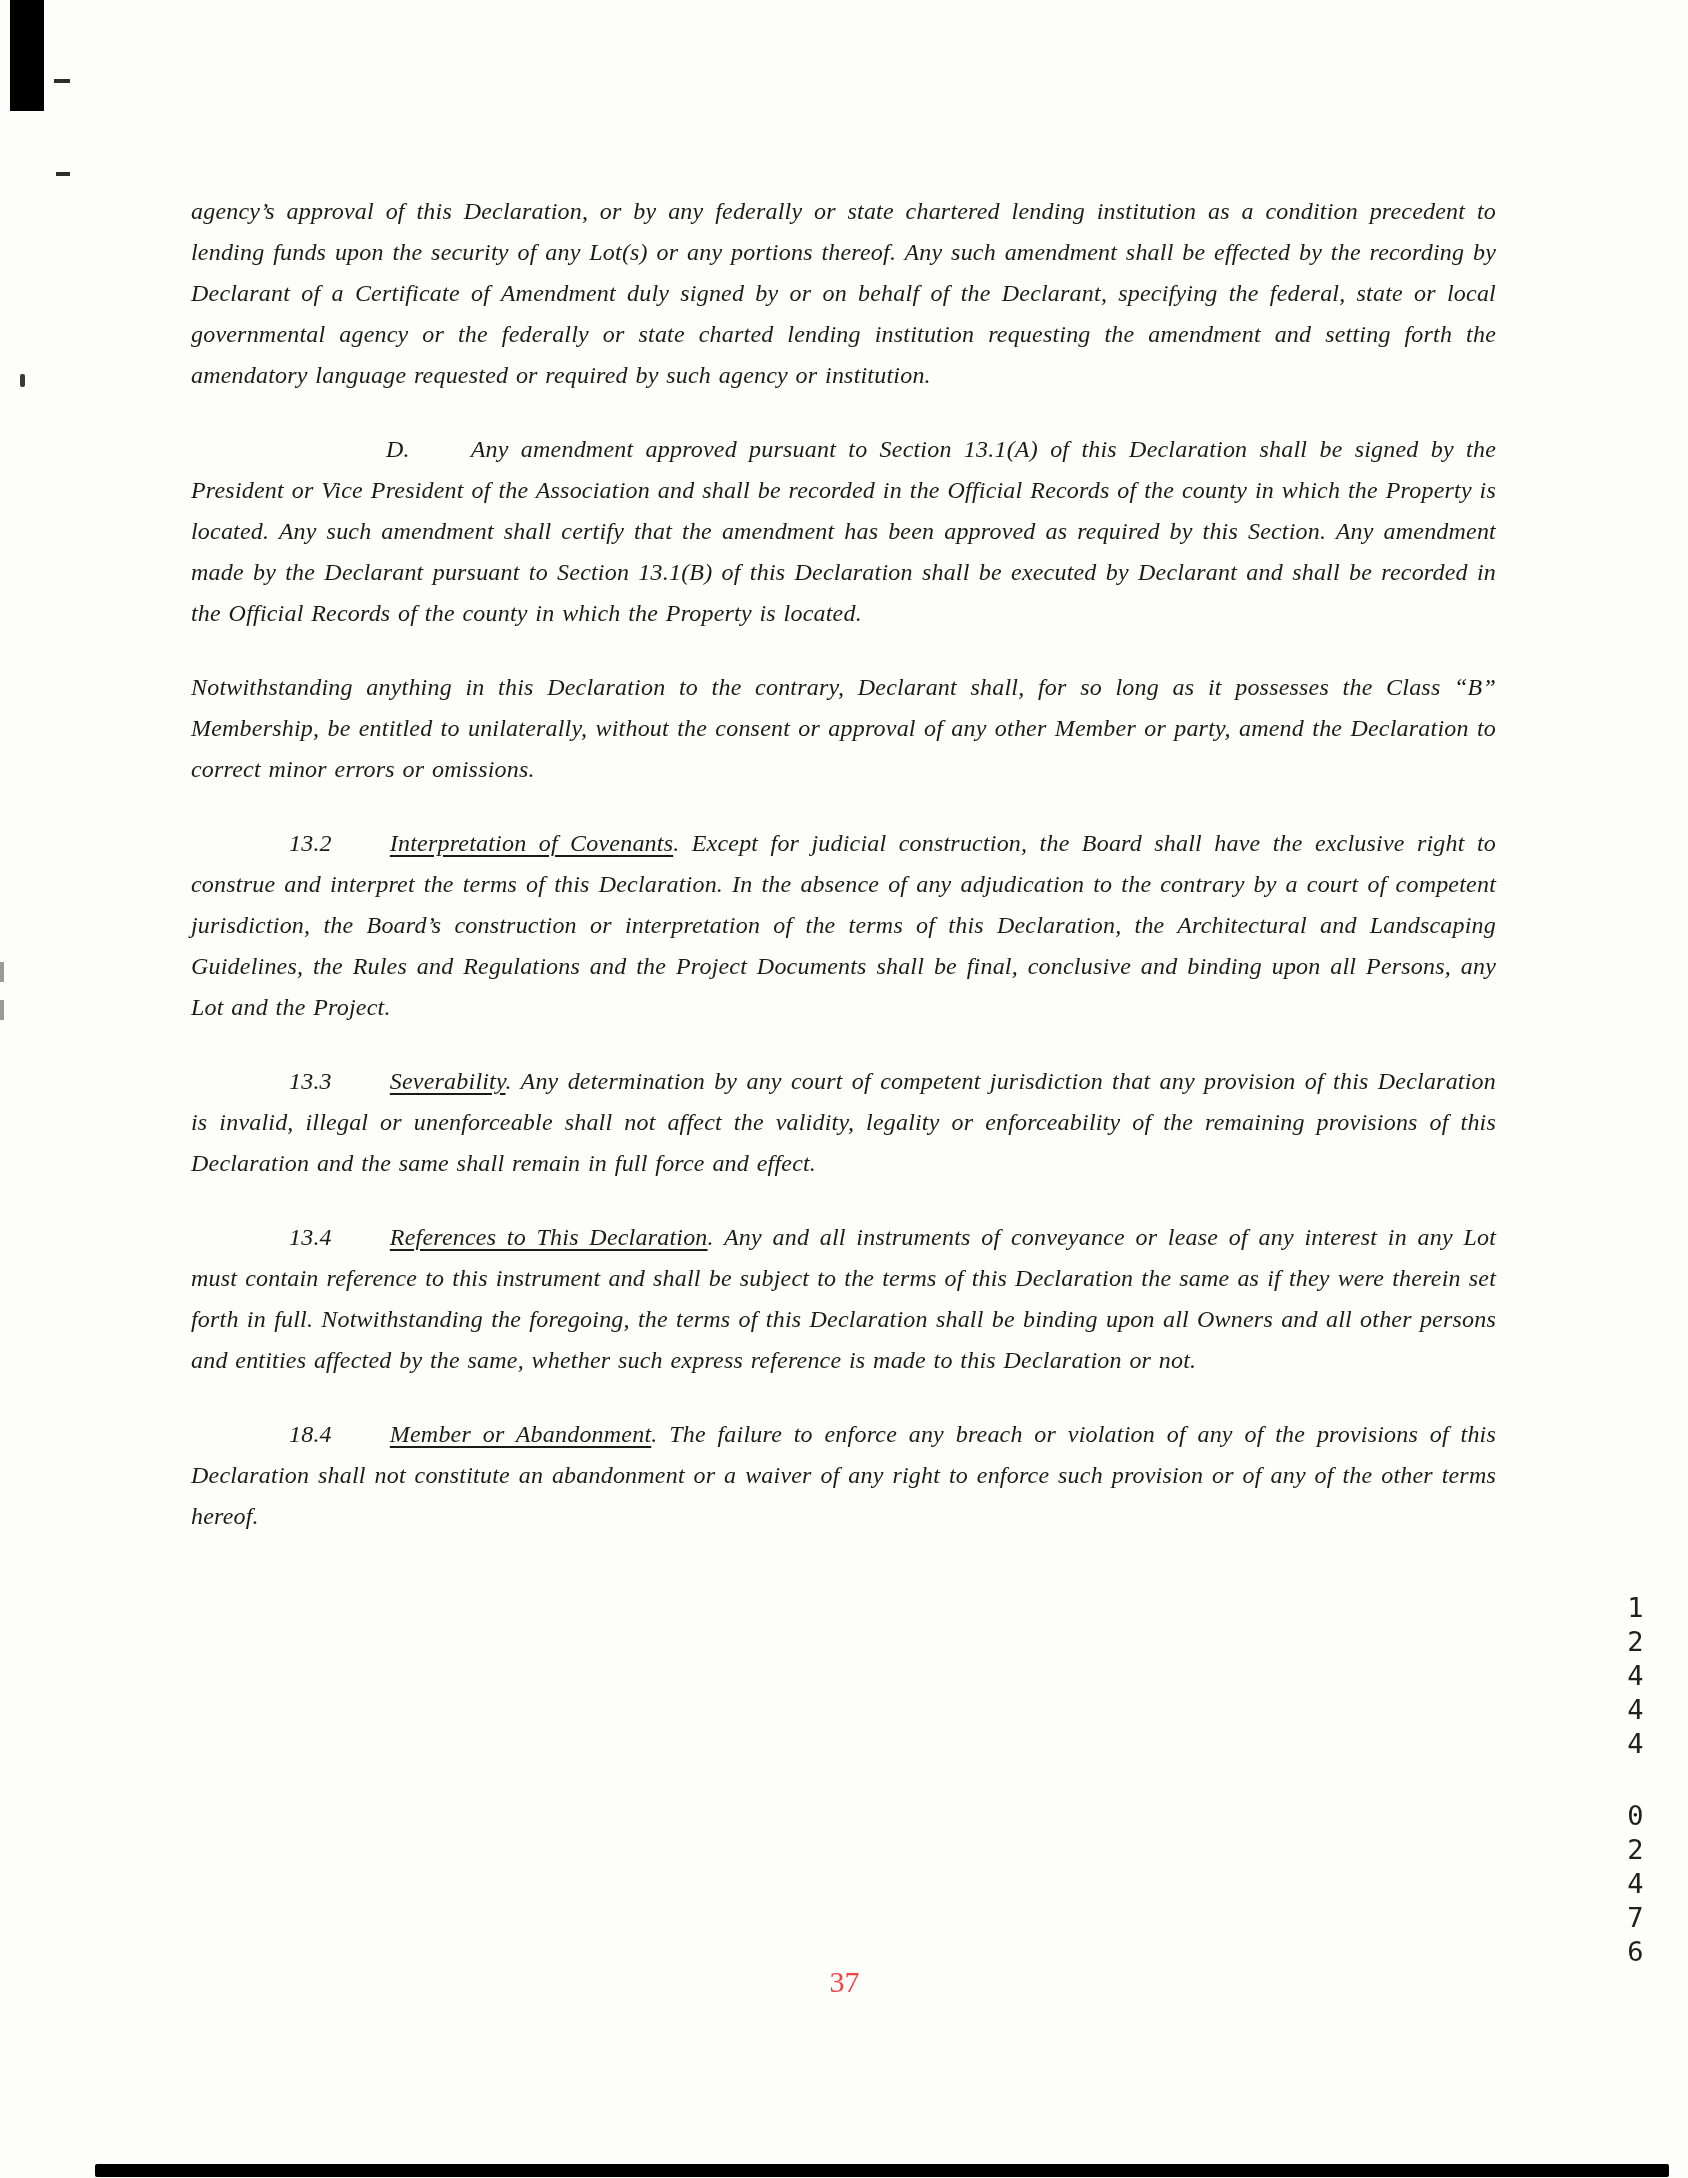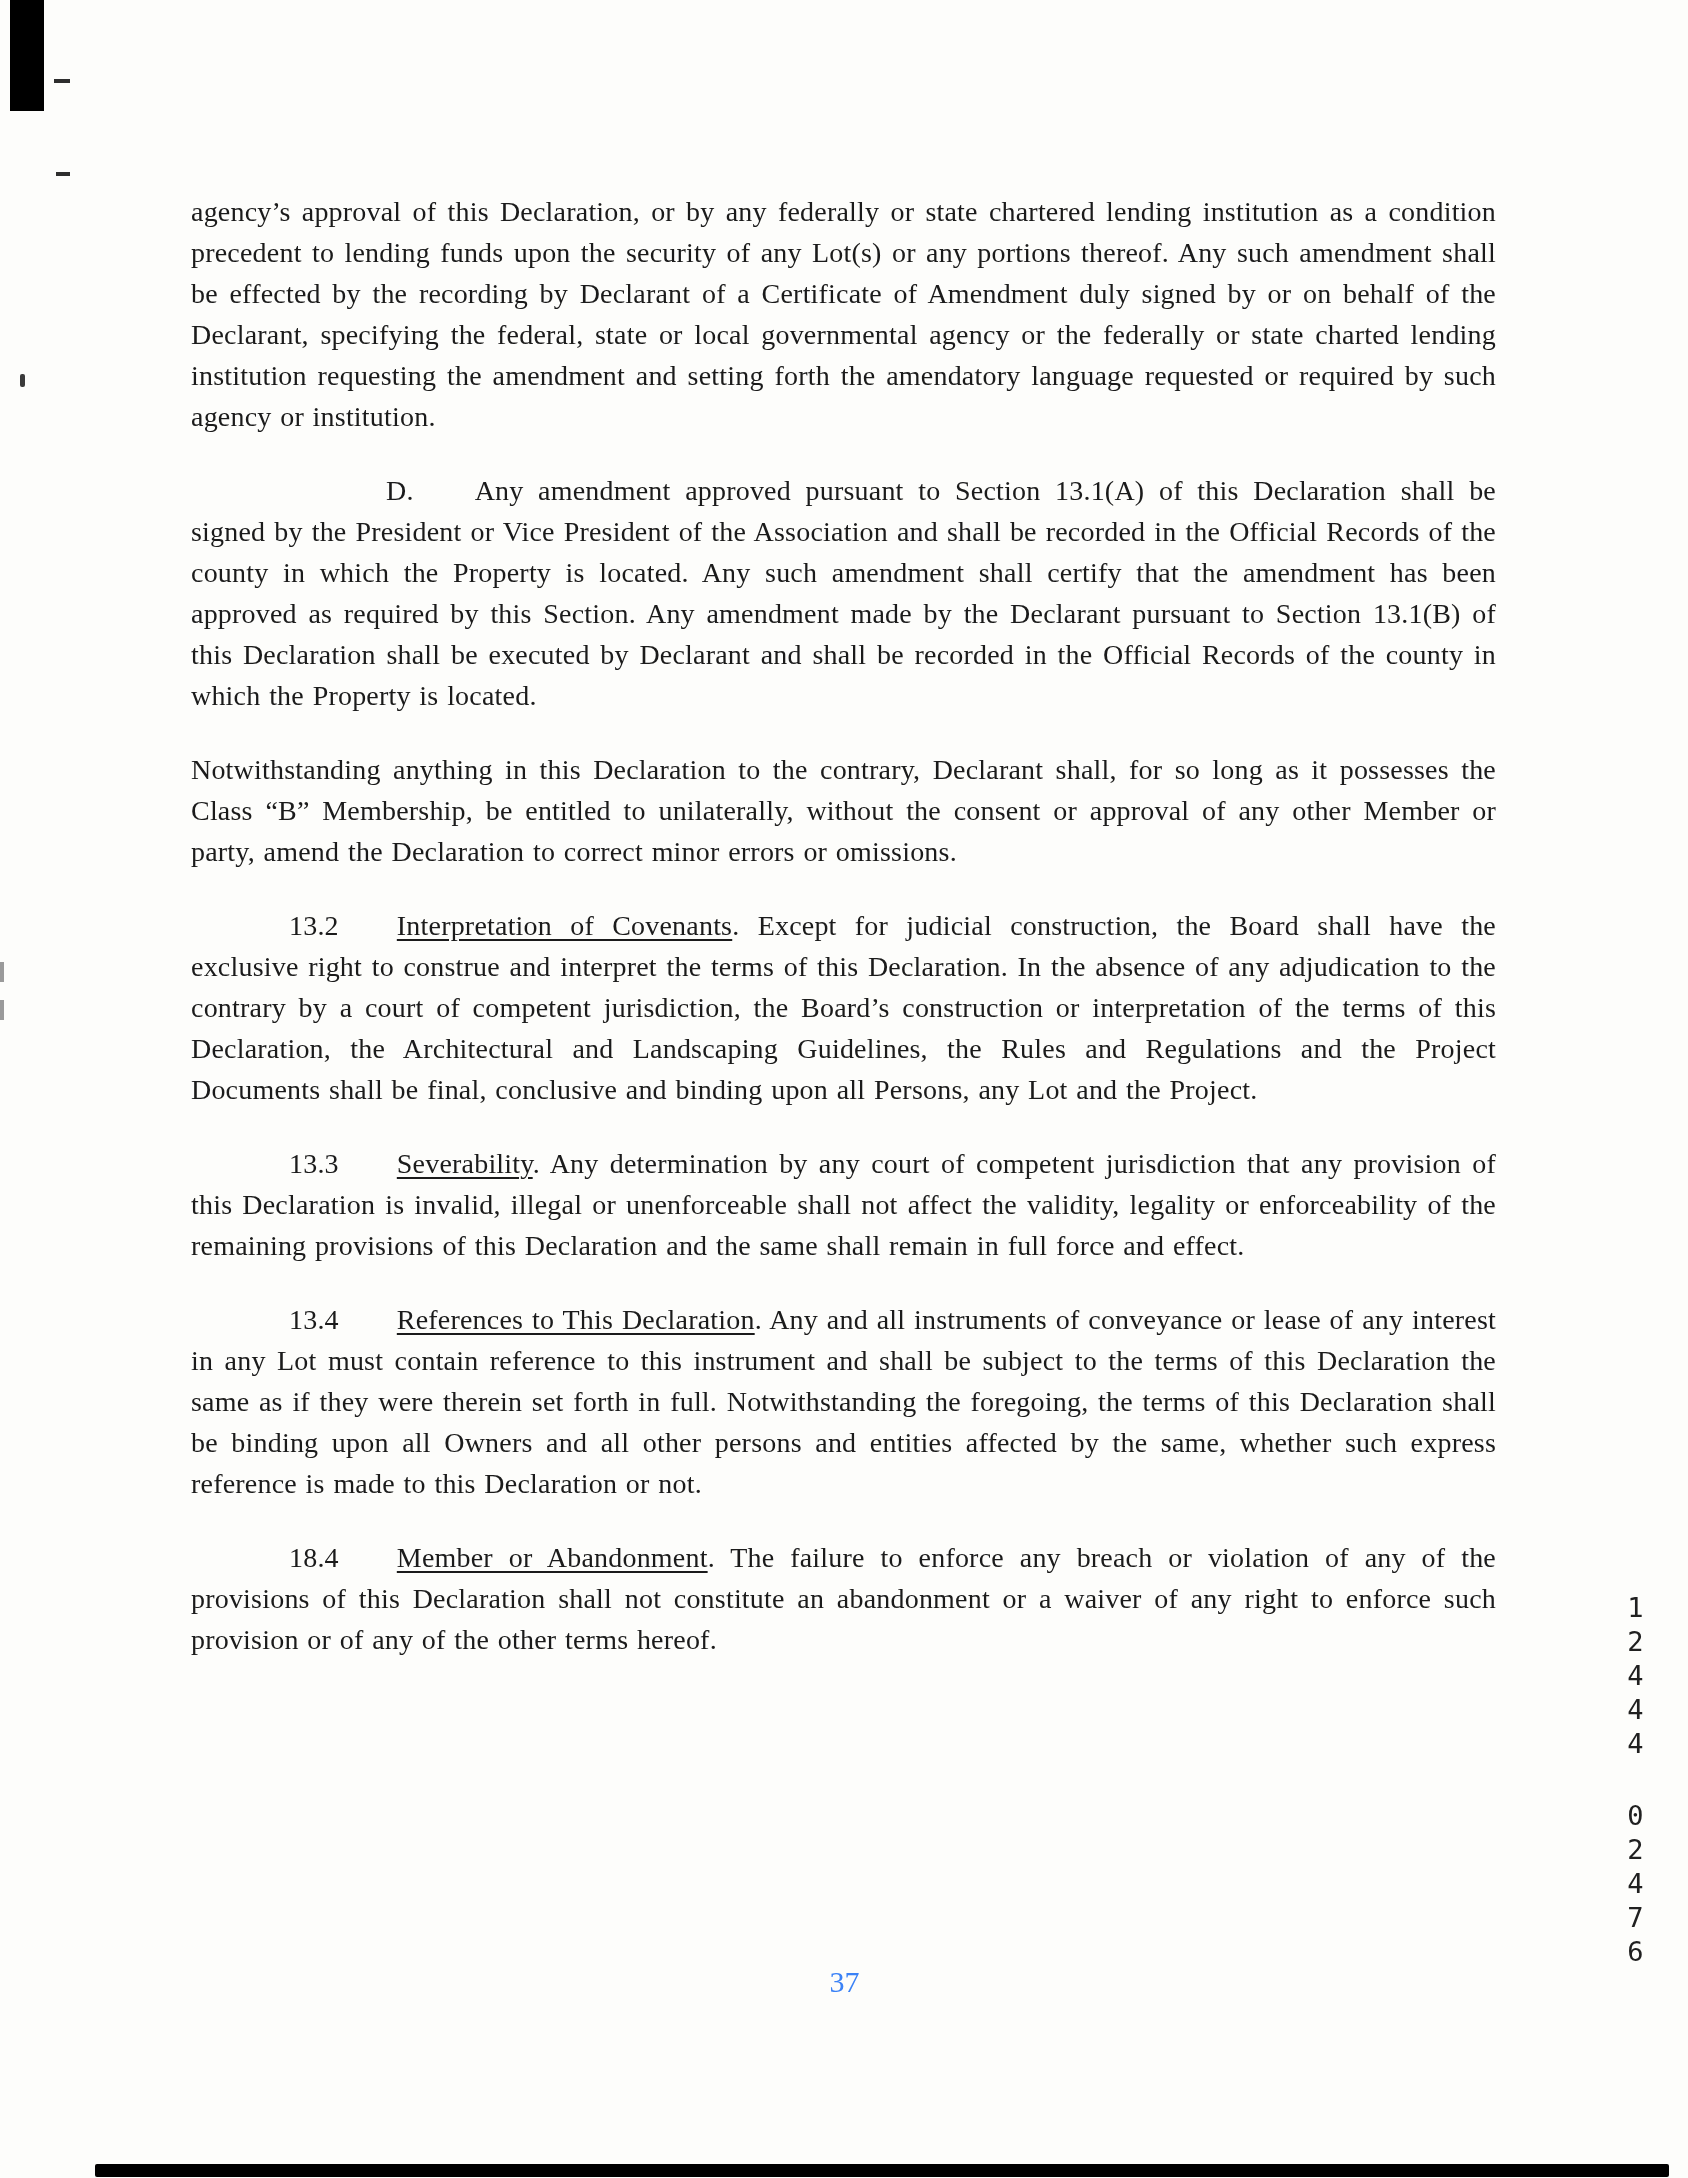--- a/index.html
+++ b/index.html
@@ -13,46 +13,47 @@
     color: #1b1b1b;
     overflow: hidden;
   }
   .content {
     position: absolute;
     left: 191px;
     top: 191px;
     width: 1305px;
   }
   .para {
-    font-size: 28px;
+    font-size: 24px;
     line-height: 41px;
     text-align: justify;
     margin-bottom: 33px;
     letter-spacing: 0.2px;
     word-spacing: 1.5px;
+    font-style: italic;
   }
   .para:last-child { margin-bottom: 0; }
   .letter-para { text-indent: 195px; }
   .section-para { text-indent: 98px; }
   .label-letter { margin-right: 61px; }
   .section-num { margin-right: 58px; }
   .section-title {
     text-decoration: underline;
     text-decoration-thickness: 2px;
     text-underline-offset: 4px;
   }
   .page-number {
     position: absolute;
     left: 0;
     top: 1965px;
     width: 1689px;
     text-align: center;
     font-size: 30px;
     font-family: "Liberation Serif", serif;
-    color: #3b82f6;
+    color: #ef4444;
   }
   .stamp {
     position: absolute;
     left: 1620px;
     top: 1592px;
     display: flex;
     flex-direction: column;
     gap: 38px;
     font-family: "DejaVu Sans Mono", monospace;
     font-size: 27px;

